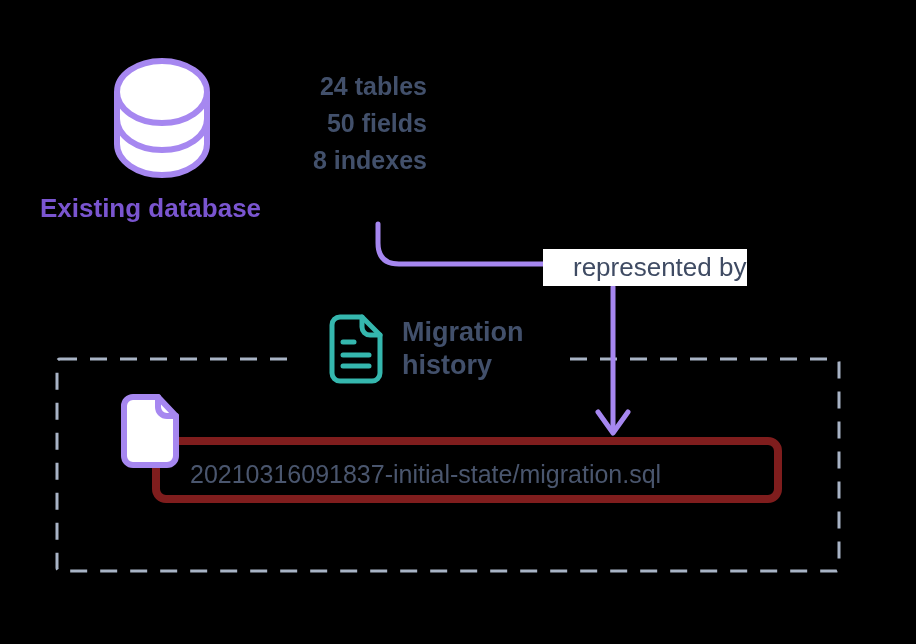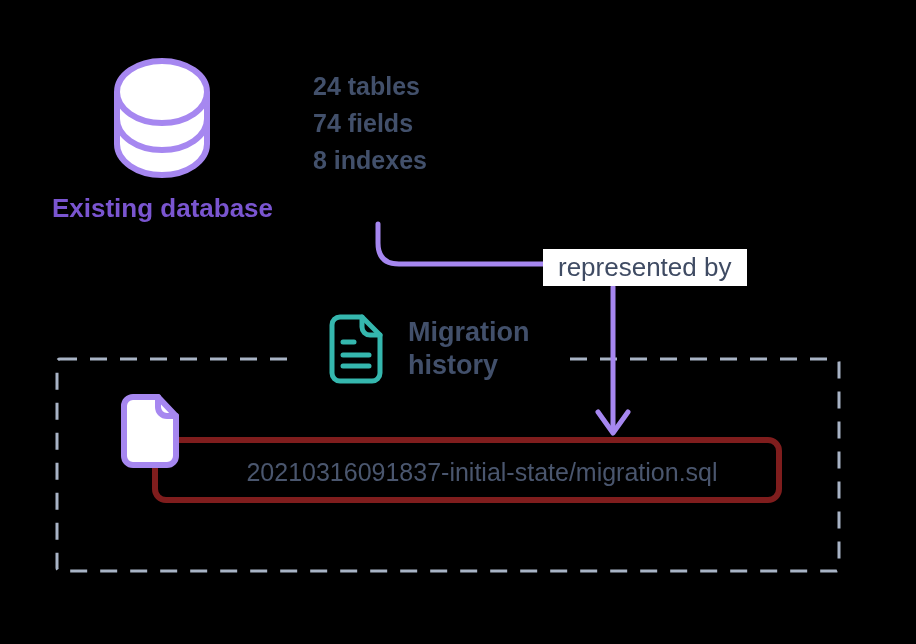--- a/index.html
+++ b/index.html
@@ -13,75 +13,74 @@
     height: 644px;
     background: #000000;
     overflow: hidden;
     font-family: "Liberation Sans", sans-serif;
   }
   .abs { position: absolute; }
 
   
   .db-label {
     left: 40px; top: 193px; width: 245px;
-    text-align: center;
+    text-align: left;
     font-size: 26px; font-weight: bold;
     color: #7A55D0;
   }
 
   
   .stats {
     left: 313px; top: 68px;
     font-size: 25px; font-weight: bold;
     color: #42506B;
   }
-  .stats .stat-line { line-height: 37px; }
+  .stats .stat-line { line-height: 37px; text-align: right; }
 
   
   .rep-label {
     left: 543px; top: 249px;
     width: 204px; height: 37px;
     background: #FFFFFF;
     color: #3F4B63;
     font-size: 26px;
     line-height: 37px;
-    padding-left: 15px;
+    padding-left: 30px;
     box-sizing: border-box;
     white-space: nowrap;
     overflow: visible;
   }
 
   
   .mig-history {
     left: 292px; top: 306px;
     width: 270px; height: 88px;
     background: #000000;
     display: flex;
     align-items: flex-start;
-    gap: 24px;
+    gap: 18px;
     padding: 8px 0 0 36px;
     box-sizing: border-box;
   }
   .mig-history-label {
     margin-top: 2px;
     width: 140px;
     font-size: 27px; font-weight: bold;
     line-height: 33px;
     color: #42506B;
   }
 
   
   .mig-rect {
     left: 152px; top: 437px;
     width: 630px; height: 66px;
-    border: 6px solid #7f1d1d;
+    border: 8px solid #7f1d1d;
     border-radius: 14px;
     box-sizing: border-box;
     background: transparent;
-    text-align: center;
   }
   .mig-rect .mig-path-text {
     display: block;
     padding-left: 30px;
     line-height: 58px;
     font-size: 25px;
     color: #4A566E;
     white-space: nowrap;
   }
 
@@ -108,21 +107,21 @@
   <svg class="abs" style="left:110px; top:55px;" width="104" height="124" viewBox="0 0 104 124">
     <path d="M7 37 V89 A45 31 0 0 0 97 89 V37" fill="#FFFFFF" stroke="#A687F0" stroke-width="6"></path>
     <path d="M7 37 V64 A45 31 0 0 0 97 64 V37" fill="#FFFFFF" stroke="#A687F0" stroke-width="6"></path>
     <ellipse cx="52" cy="37" rx="45" ry="31" fill="#FFFFFF" stroke="#A687F0" stroke-width="6"></ellipse>
   </svg>
 
   <div class="abs db-label">Existing database</div>
 
   <div class="abs stats">
     <div class="stat-line">24 tables</div>
-    <div class="stat-line">74 fields</div>
+    <div class="stat-line">50 fields</div>
     <div class="stat-line">8 indexes</div>
   </div>
 
   <div class="abs rep-label">represented by</div>
 
   <div class="abs mig-history">
     <svg width="56" height="70" viewBox="0 0 56 70">
       <path d="M34 3 H12 a8 8 0 0 0 -8 8 v48 a8 8 0 0 0 8 8 h32 a8 8 0 0 0 8 -8 V21 Z" fill="none" stroke="#35B7AE" stroke-width="5" stroke-linejoin="round" stroke-linecap="round"></path>
       <path d="M34 3 v10 a8 8 0 0 0 8 8 h10" fill="none" stroke="#35B7AE" stroke-width="5" stroke-linejoin="round" stroke-linecap="round"></path>
       <path d="M15 28 H26" stroke="#35B7AE" stroke-width="5" stroke-linecap="round"></path>

